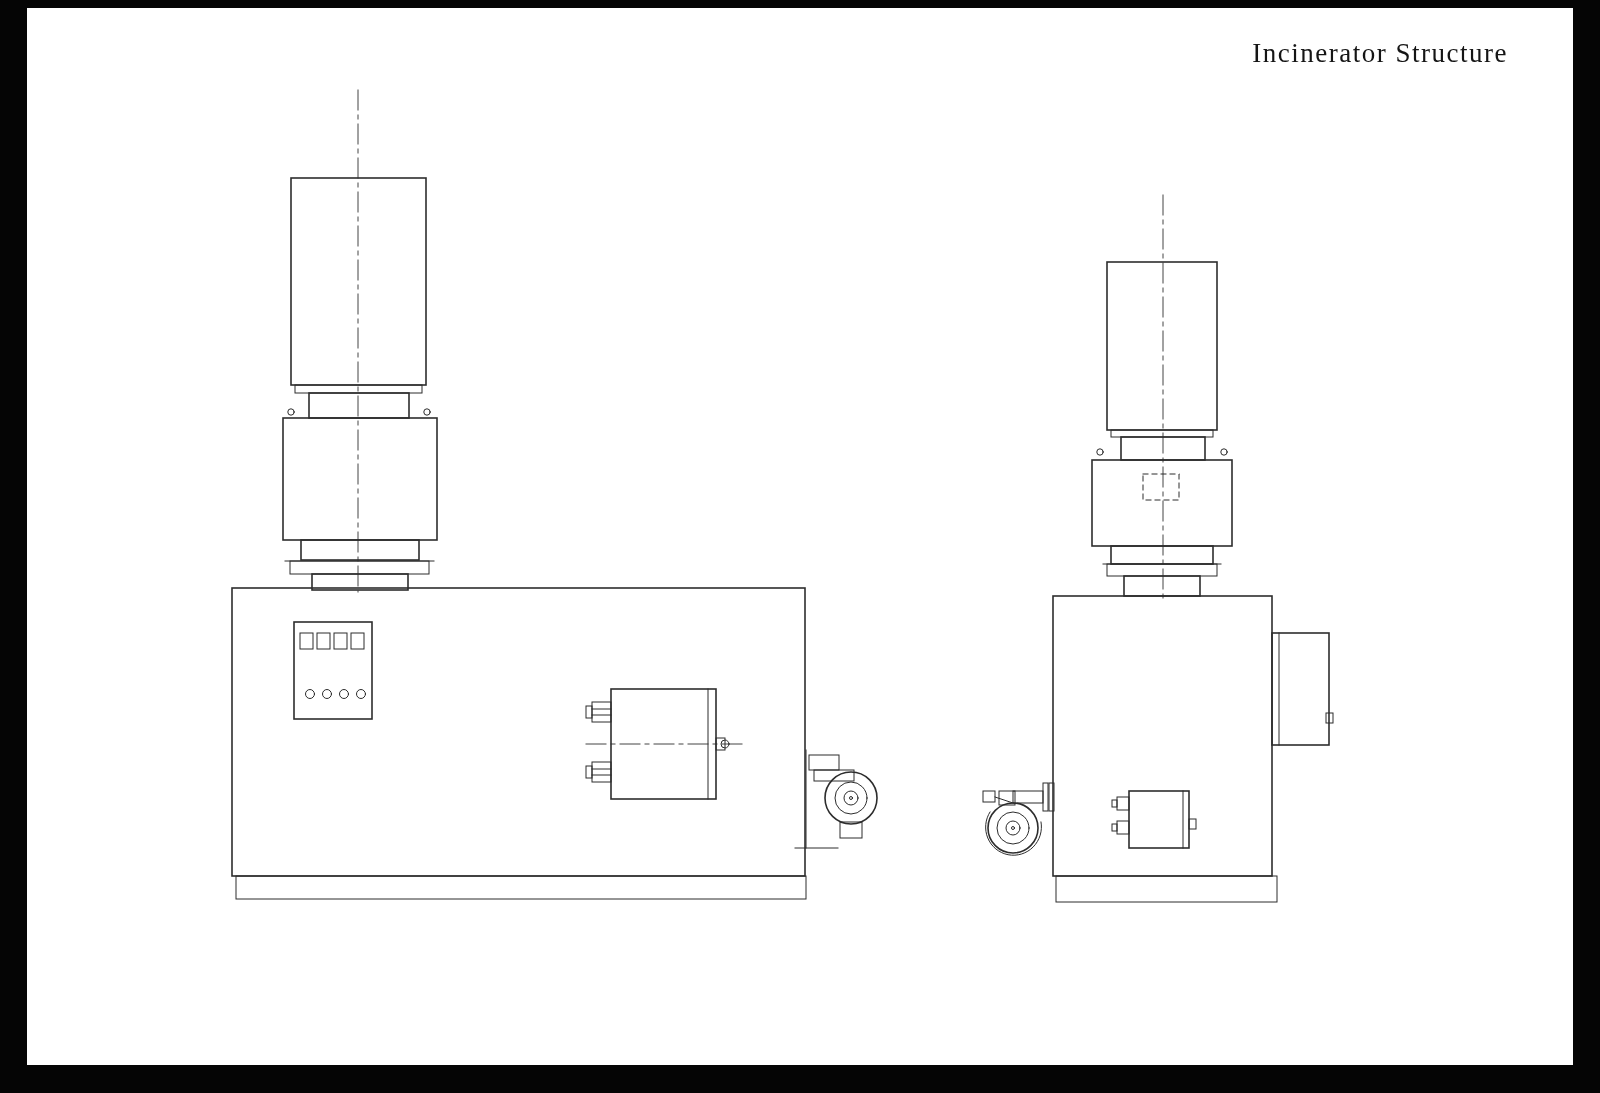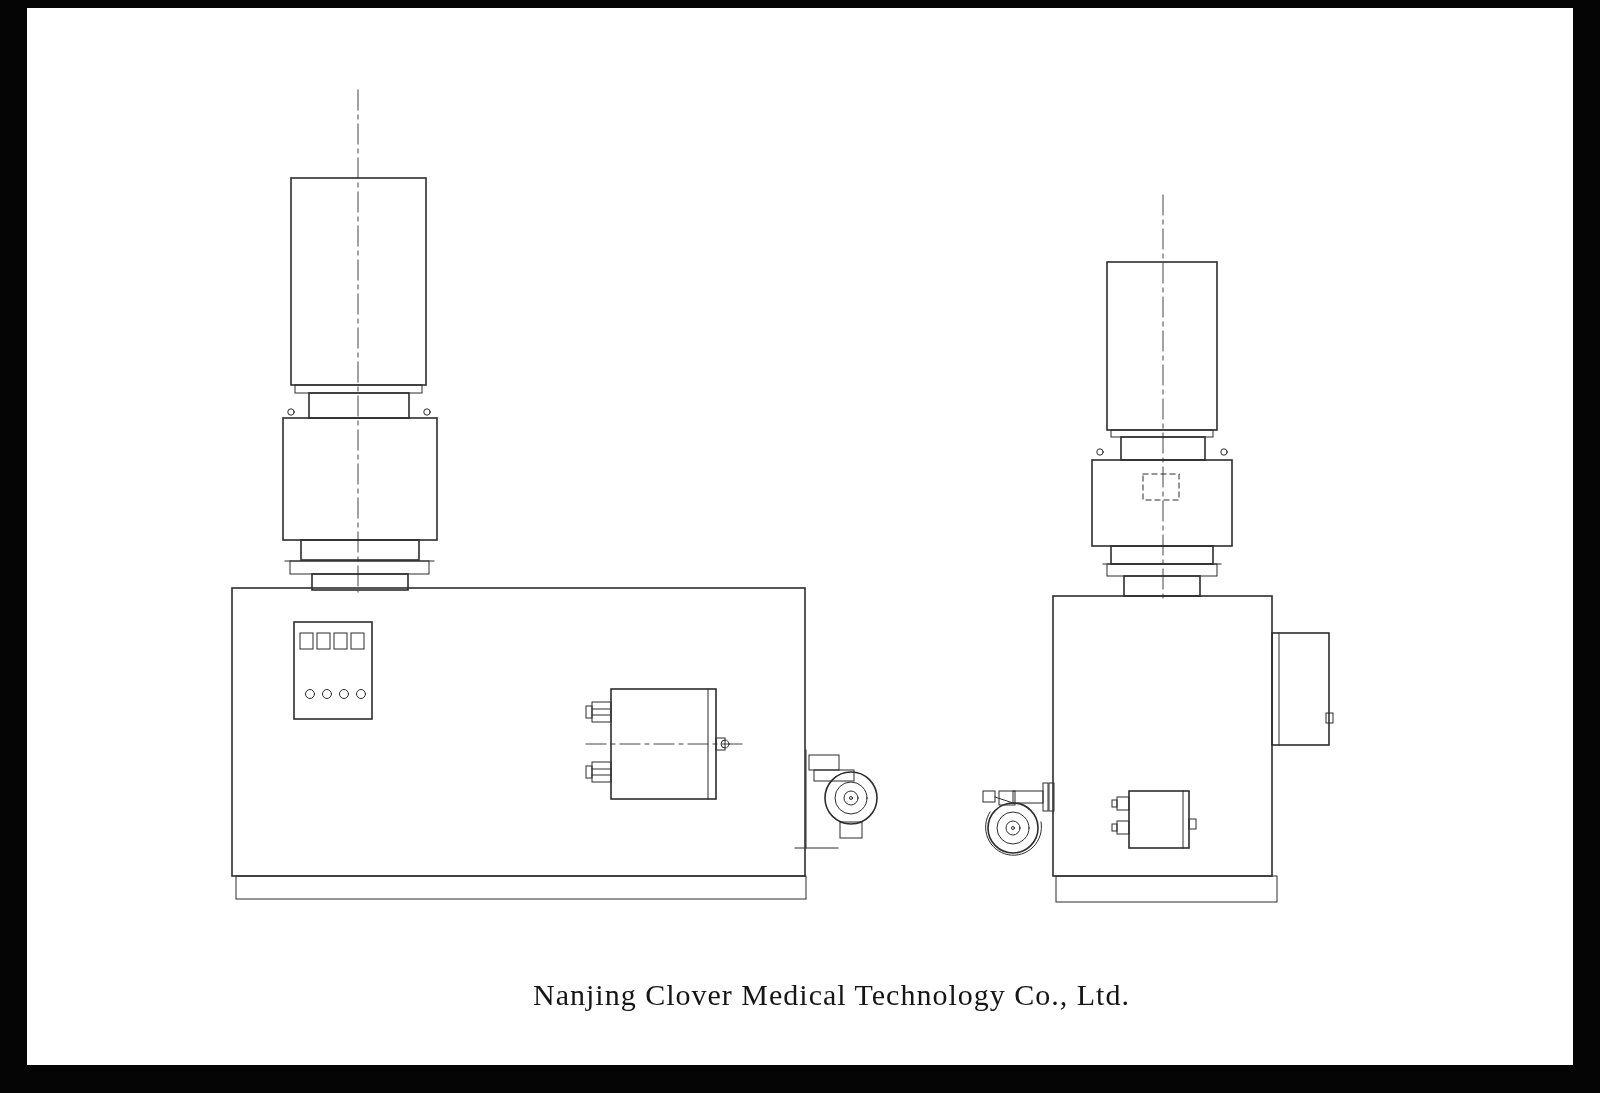--- a/index.html
+++ b/index.html
@@ -15,20 +15,21 @@
   .thin{stroke-width:1;}
   .cl{stroke:#444;stroke-width:1;stroke-dasharray:20 5 4 5;}
   .dash{stroke-width:1;stroke-dasharray:5 4;}
 </style>
 </head>
 <body>
 
 <div class="frame">
   <div class="paper"></div>
 
+  <div class="title">Incinerator Structure</div>
 
   <svg class="overlay" viewBox="0 0 1600 1093">
 
     <g class="ink">
 
       <line class="cl" x1="358" y1="90" x2="358" y2="592"></line>
 
       <g>
         <rect x="291" y="178" width="135" height="207"></rect>
         <rect class="thin" x="295" y="385" width="127" height="8"></rect>
@@ -142,14 +143,13 @@
         <line class="thin" x1="1183" y1="791" x2="1183" y2="848"></line>
         <rect class="thin" x="1117" y="797" width="12" height="13"></rect>
         <rect class="thin" x="1112" y="800" width="5" height="7"></rect>
         <rect class="thin" x="1117" y="821" width="12" height="13"></rect>
         <rect class="thin" x="1112" y="824" width="5" height="7"></rect>
         <rect class="thin" x="1189" y="819" width="7" height="10"></rect>
       </g>
     </g>
   </svg>
 
-  <div class="footer">Nanjing Clover Medical Technology Co., Ltd.</div>
 </div>
 
 </body></html>

